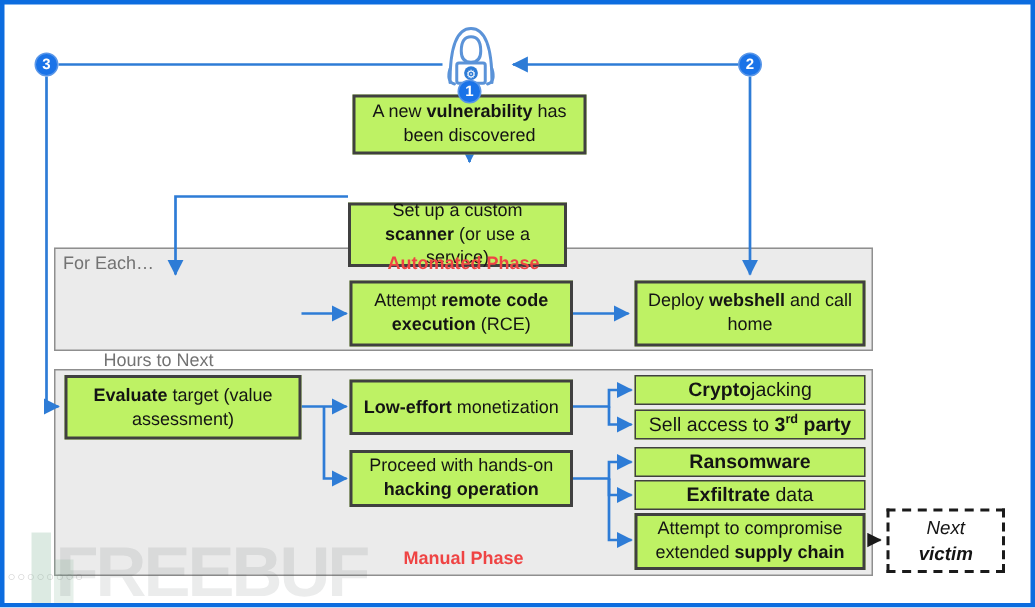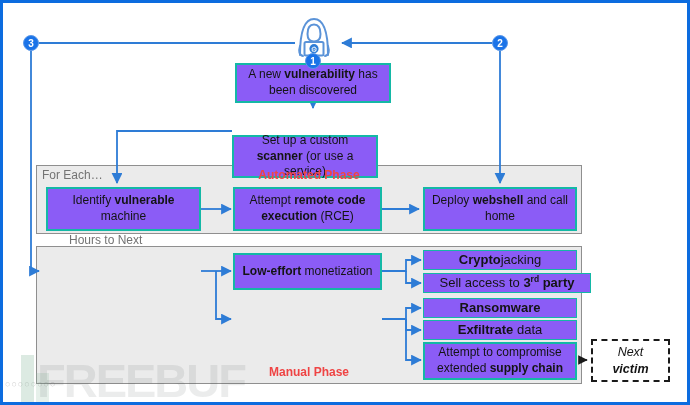--- a/index.html
+++ b/index.html
@@ -3,21 +3,21 @@
 <meta charset="utf-8">
 <style>
   html,body{margin:0;padding:0;background:#fff;}
   #canvas{
     position:relative;width:690px;height:405px;box-sizing:border-box;
     border:3px solid #0c6cdf;background:#ffffff;overflow:hidden;
     font-family:"Liberation Sans","DejaVu Sans",sans-serif;color:#141414;
   }
   .phase{position:absolute;background:#ebebeb;border:1px solid #8f8f8f;box-sizing:border-box;}
   .node{
-    position:absolute;background:#8b5cf6;border:2px solid #14b8a6;box-sizing:border-box;
+    position:absolute;background:#bef264;border:2px solid #404040;box-sizing:border-box;
     display:flex;align-items:center;justify-content:center;text-align:center;
     font-size:12px;line-height:1.32;padding:2px 6px;z-index:3;
   }
   .node.thin{border-width:1.5px;font-size:13px;padding:1px 4px;}
   .node.dashed{border:2px dashed #1a1a1a;font-size:12.5px;}
   .plabel{position:absolute;z-index:4;font-size:12px;}
   .blue-label{color:#ef4444;font-weight:bold;text-align:center;}
   .gray-label{color:#737373;}
   .step-circle{
     position:absolute;z-index:6;width:16px;height:16px;border-radius:50%;
@@ -106,38 +106,41 @@
   <div class="plabel gray-label" style="left:66px;top:230px;">Hours to Next</div>
   <div class="plabel blue-label" style="left:230px;top:362px;width:152px;">Manual Phase</div>
 
   <div class="node" style="left:232px;top:60px;width:156px;height:40px;">
       <span><span>A new </span><span style="font-weight: bold;">vulnerability</span><span> has been discovered</span></span>
     </div>
   <div class="node" style="left:229px;top:108px;width:146px;height:43px;margin-top:24px;">
       <span><span>Set up a custom </span><span style="font-weight: bold;">scanner</span><span> (or use a service)</span></span>
     </div>
 
-  <div class="node" style="left:43px;top:184px;width:155px;height:44px;">
-      <span><span>Identify </span><span style="font-weight: bold;">vulnerable</span><span> machine</span></span>
-    </div>
   <div class="node" style="left:230px;top:184px;width:149px;height:44px;">
       <span><span>Attempt </span><span style="font-weight: bold;">remote code execution</span><span> (RCE)</span></span>
     </div>
   <div class="node" style="left:420px;top:184px;width:154px;height:44px;">
       <span><span>Deploy </span><span style="font-weight: bold; text-align: right;">webshell</span><span> and call home</span></span>
     </div>
 
+  <div class="node" style="left:40px;top:247px;width:158px;height:43px;">
+      <span><span style="font-weight: bold;">Evaluate</span><span> target (value assessment)</span></span>
+    </div>
   <div class="node" style="left:230px;top:250px;width:149px;height:37px;">
       <span><span style="font-weight: bold;">Low-effort</span><span> monetization</span></span>
+    </div>
+  <div class="node" style="left:230px;top:297px;width:149px;height:38px;">
+      <span><span>Proceed with hands-on </span><span style="font-weight: bold;">hacking operation</span></span>
     </div>
 
   <div class="node thin" style="left:420px;top:247px;width:154px;height:20px;">
       <span><span style="font-weight: bold;">Crypto</span><span>jacking</span></span>
     </div>
-  <div class="node thin" style="left:420px;top:270px;width:168px;height:20px;">
+  <div class="node thin" style="left:420px;top:270px;width:154px;height:20px;">
       <span><span>Sell access to </span><span style="font-weight: bold;">3</span><sup style="font-weight: bold;">rd</sup><span style="font-weight: bold;"> party</span></span>
     </div>
   <div class="node thin" style="left:420px;top:295px;width:154px;height:20px;">
       <span><span style="font-weight: bold;">Ransomware</span></span>
     </div>
   <div class="node thin" style="left:420px;top:317px;width:154px;height:20px;">
       <span><span style="font-weight: bold;">Exfiltrate</span><span> data</span></span>
     </div>
   <div class="node" style="left:420px;top:339px;width:154px;height:38px;">
       <span><span>Attempt to compromise extended </span><span style="font-weight: bold;">supply chain</span></span>

